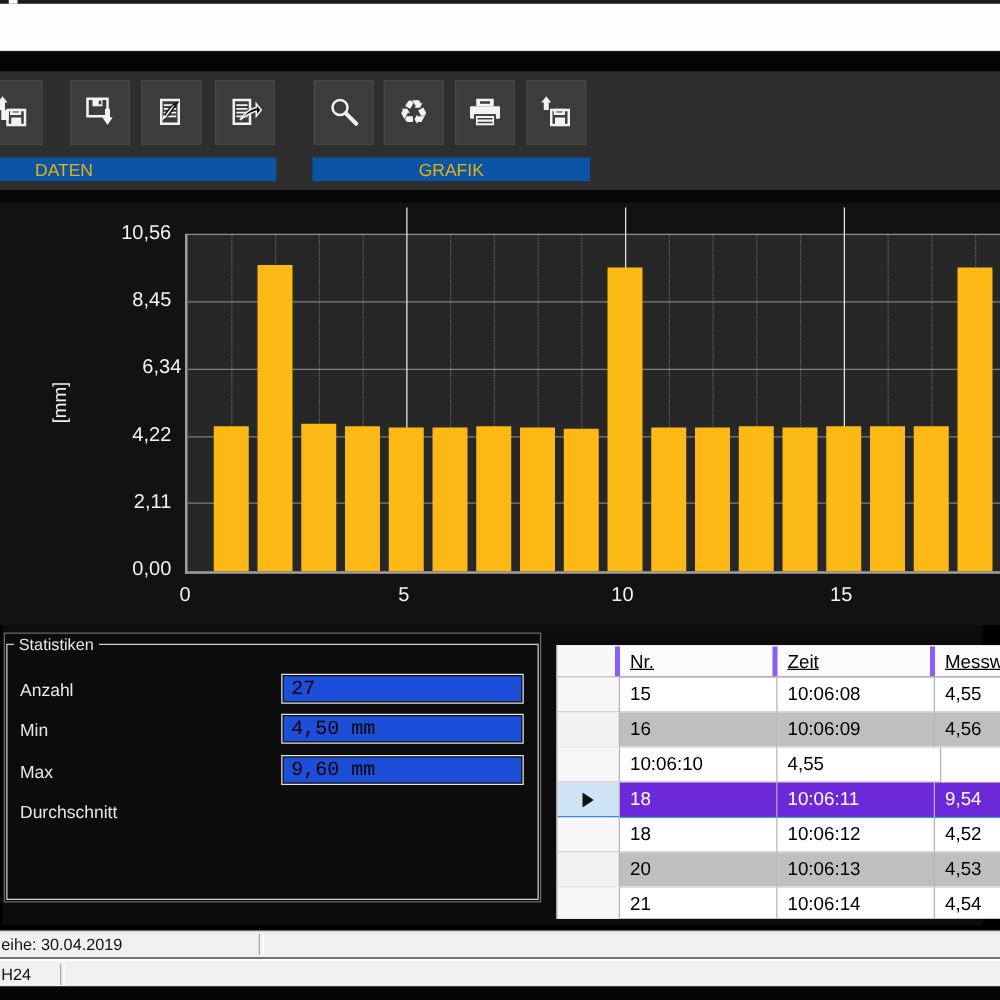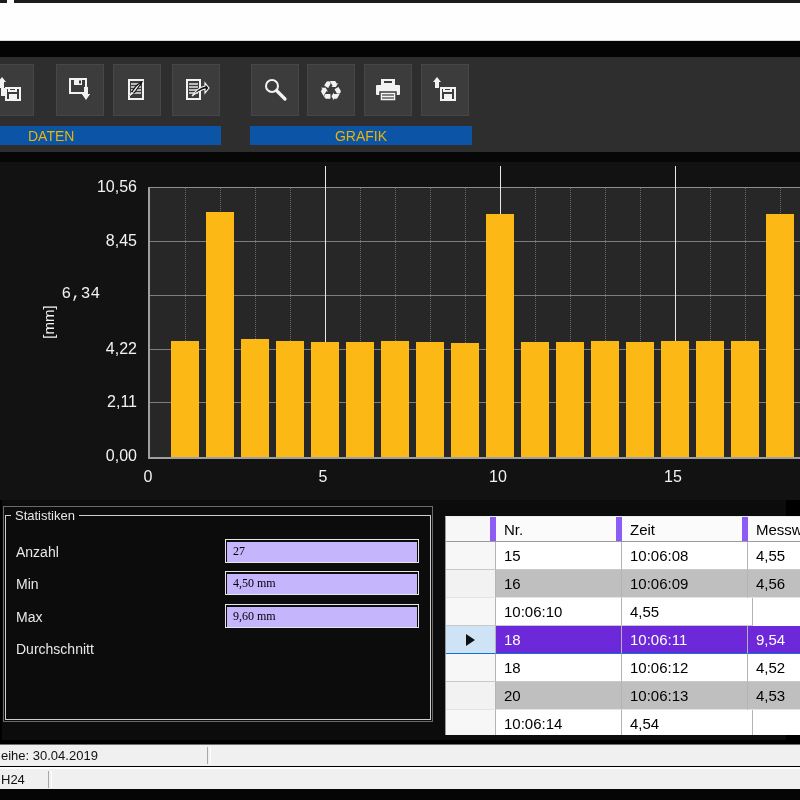--- a/index.html
+++ b/index.html
@@ -40,32 +40,32 @@
   
   .bottom-panel{position:absolute;left:2px;top:500px;width:784px;height:240px;background:#0c0c0c;}
 
   fieldset.stats{position:absolute;left:3px;top:8px;width:424px;height:210px;margin:0;padding:0;
     border:1px solid #cfcfcf;outline:1px solid #6a6a6a;outline-offset:1px;}
   fieldset.stats legend{color:#e8e8e8;font-size:13px;margin-left:5px;padding:0 4px;}
   .stat-row{position:absolute;left:0;width:100%;height:26px;}
   .stat-label{position:absolute;left:10px;top:5px;color:#e8e8e8;font-size:14px;}
   .stat-input-wrap{position:absolute;left:219px;top:0;width:194px;height:24px;background:#0c0c0c;
     border:1px solid #e6e6e6;padding:1px;box-sizing:border-box;}
-  .stat-input{width:100%;height:100%;background:#c4b5fd;border:none;color:#000;font-size:12px;
-    font-family:Liberation Serif, serif;padding:0 0 0 6px;box-sizing:border-box;outline:none;}
+  .stat-input{width:100%;height:100%;background:#1d4ed8;border:none;color:#000;font-size:16px;
+    font-family:Liberation Mono, monospace;padding:0 0 0 6px;box-sizing:border-box;outline:none;}
 
   
   .grid-wrap{position:absolute;left:443px;top:16px;width:357px;height:219px;overflow:hidden;
     background:#fff;border-top:1px solid #ececec;border-left:1px solid #9a9a9a;box-sizing:border-box;}
   .grid{position:absolute;left:0;top:0;width:433px;}
   .grow{display:flex;height:28px;}
   .grow.header{height:24px;background:#fbfbfb;border-bottom:1px solid #9a9a9a;}
   .gcell{box-sizing:border-box;border-right:1px solid #b4b4b4;border-bottom:1px solid #c9c9c9;
     font-size:15px;color:#000;display:flex;align-items:center;padding-left:8px;flex:none;}
-  .grow.header .gcell{border-bottom:none;border-right:6px solid #8b5cf6;font-size:15px;}
+  .grow.header .gcell{border-bottom:none;border-right:4px solid #8b5cf6;font-size:15px;text-decoration:underline;}
   .c-sel{width:50px;background:#f7f7f7;padding-left:0;justify-content:center;}
   .c-nr{width:126px;}
   .c-zeit{width:126px;}
   .c-mess{width:131px;}
   .grow.shaded .gcell{background:#bfbfbf;border-bottom:1px solid #e3e3e3;}
   .grow.shaded .c-sel{background:#f2f2f2;}
   .grow.selected .gcell{background:#6d28d9;color:#fff;border-bottom:1px solid #0e72d6;}
   .grow.selected .c-sel{background:#cfe3f7;color:#000;}
   .sel-arrow{width:0;height:0;border-top:6px solid transparent;border-bottom:6px solid transparent;
     border-left:9px solid #111;}
@@ -232,21 +232,21 @@
         <div class="bar" style="left: 441px; height: 115.904px; background: rgb(252, 184, 20);"></div>
         <div class="bar" style="left: 476px; height: 115.395px; background: rgb(252, 184, 20);"></div>
         <div class="bar" style="left: 511px; height: 115.904px; background: rgb(252, 184, 20);"></div>
         <div class="bar" style="left: 546px; height: 116.159px; background: rgb(252, 184, 20);"></div>
         <div class="bar" style="left: 581px; height: 115.904px; background: rgb(252, 184, 20);"></div>
         <div class="bar" style="left: 616px; height: 243.017px; background: rgb(252, 184, 20);"></div>
       </div>
   <div class="ytick" style="right: 663px; top: 285px;">0,00</div>
       <div class="ytick" style="right: 663px; top: 231.251px;">2,11</div>
       <div class="ytick" style="right: 663px; top: 177.502px;">4,22</div>
-      <div class="ytick" style="right: 700px; top: 123.498px; font-family: Liberation Mono, monospace;">6,34</div>
+      <div class="ytick" style="right: 655px; top: 123.498px;">6,34</div>
       <div class="ytick" style="right: 663px; top: 69.7491px;">8,45</div>
       <div class="ytick" style="right: 663px; top: 16px;">10,56</div>
       <div class="xtick" style="left: 133px; top: 306px;">0</div>
       <div class="xtick" style="left: 308px; top: 306px;">5</div>
       <div class="xtick" style="left: 483px; top: 306px;">10</div>
       <div class="xtick" style="left: 658px; top: 306px;">15</div>
     </div>
 
   <div class="bottom-panel">
 
@@ -312,20 +312,21 @@
             <div class="gcell c-mess">4,52</div>
           </div>
           <div class="grow shaded">
             <div class="gcell c-sel"></div>
             <div class="gcell c-nr">20</div>
             <div class="gcell c-zeit">10:06:13</div>
             <div class="gcell c-mess">4,53</div>
           </div>
           <div class="grow">
             <div class="gcell c-sel"></div>
+            <div class="gcell c-nr">21</div>
             <div class="gcell c-zeit">10:06:14</div>
             <div class="gcell c-mess">4,54</div>
           </div>
         </div>
     </div>
   </div>
 
   <div class="statusbar first">
     <span class="status-text">eihe: 30.04.2019</span>
     <div class="status-sep" style="left:207px"></div>

